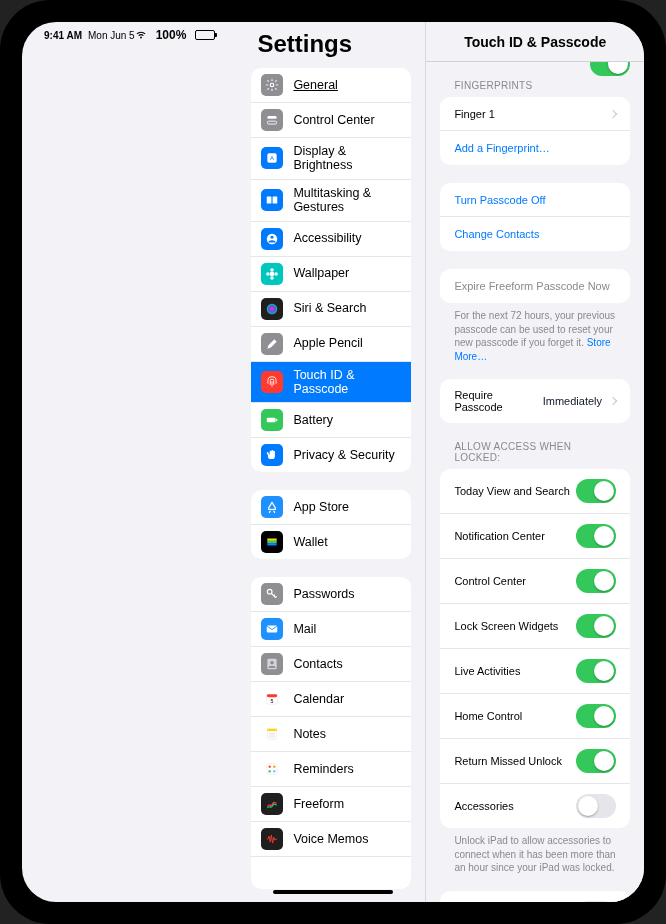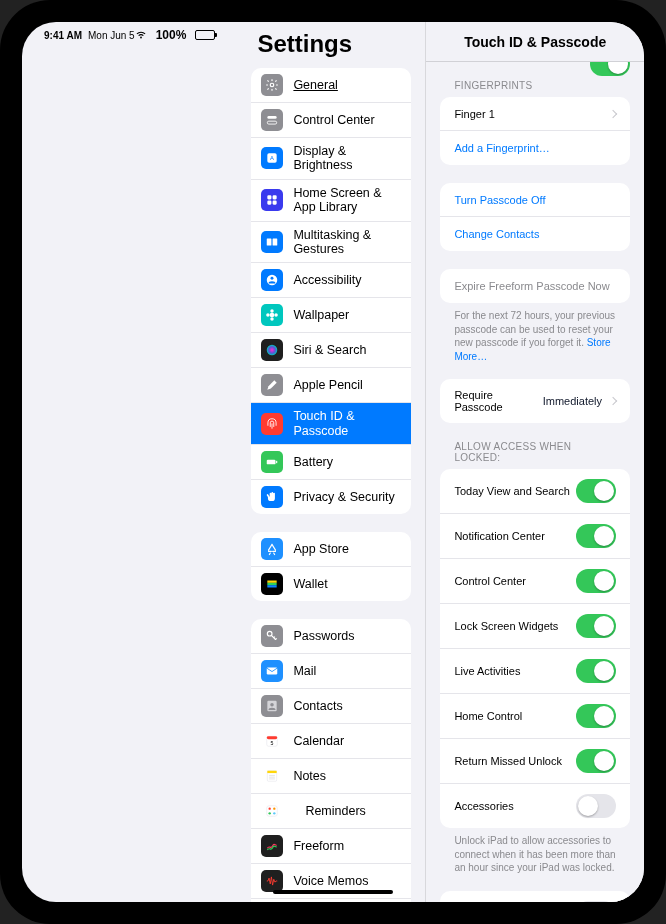--- a/index.html
+++ b/index.html
@@ -247,32 +247,20 @@
               <div class="sidebar-item">
                 <div class="s-icon" style="background: rgb(0, 122, 255);">
                   <svg viewBox="0 0 24 24" width="14" height="14">
                     <rect x="4" y="4" width="16" height="16" rx="3" fill="#fff"></rect>
                     <text x="12" y="16" text-anchor="middle" font-size="10" fill="#007aff">A</text>
                   </svg>
                 </div>
                 <div class="s-label" style="white-space: pre-line;">Display &amp; Brightness</div>
               </div>
               <div class="sidebar-item">
-                <div class="s-icon" style="background: rgb(58, 58, 238);">
-                  <svg viewBox="0 0 24 24" width="14" height="14">
-                    <rect x="4" y="4" width="7" height="7" rx="2" fill="#fff"></rect>
-                    <rect x="13" y="4" width="7" height="7" rx="2" fill="#fff"></rect>
-                    <rect x="4" y="13" width="7" height="7" rx="2" fill="#fff"></rect>
-                    <rect x="13" y="13" width="7" height="7" rx="2" fill="#fff"></rect>
-                  </svg>
-                </div>
-                <div class="s-label" style="white-space: pre-line;">Home Screen &amp;
-App Library</div>
-              </div>
-              <div class="sidebar-item">
                 <div class="s-icon" style="background: rgb(0, 122, 255);">
                   <svg viewBox="0 0 24 24" width="14" height="14">
                     <rect x="3" y="6" width="8" height="12" rx="1" fill="#fff"></rect>
                     <rect x="13" y="6" width="8" height="12" rx="1" fill="#fff"></rect>
                   </svg>
                 </div>
                 <div class="s-label" style="white-space: pre-line;">Multitasking &amp; Gestures</div>
               </div>
               <div class="sidebar-item">
                 <div class="s-icon" style="background: rgb(0, 122, 255);">
@@ -419,21 +407,21 @@
               <div class="sidebar-item">
                 <div class="s-icon" style="background: rgb(255, 255, 255);">
                   <svg viewBox="0 0 24 24" width="14" height="14">
                     <rect x="3" y="3" width="18" height="18" rx="4" fill="#fff" stroke="#e5e5ea"></rect>
                     <circle cx="8" cy="8" r="2" fill="#ff3b30"></circle>
                     <circle cx="16" cy="8" r="2" fill="#ff9500"></circle>
                     <circle cx="8" cy="16" r="2" fill="#34c759"></circle>
                     <circle cx="16" cy="16" r="2" fill="#5ac8fa"></circle>
                   </svg>
                 </div>
-                <div class="s-label" style="white-space: pre-line; margin-left: 12px;">Reminders</div>
+                <div class="s-label" style="white-space: pre-line;">Reminders</div>
               </div>
               <div class="sidebar-item">
                 <div class="s-icon" style="background: rgb(31, 31, 31);">
                   <svg viewBox="0 0 24 24" width="14" height="14">
                     <path d="M4 16c3-6 6 2 9-4s5 0 7-2" stroke="#ff375f" stroke-width="2" fill="none"></path>
                     <path d="M4 19c3-6 6 2 9-4s5 0 7-2" stroke="#30d158" stroke-width="2" fill="none"></path>
                   </svg>
                 </div>
                 <div class="s-label" style="white-space: pre-line;">Freeform</div>
               </div>

